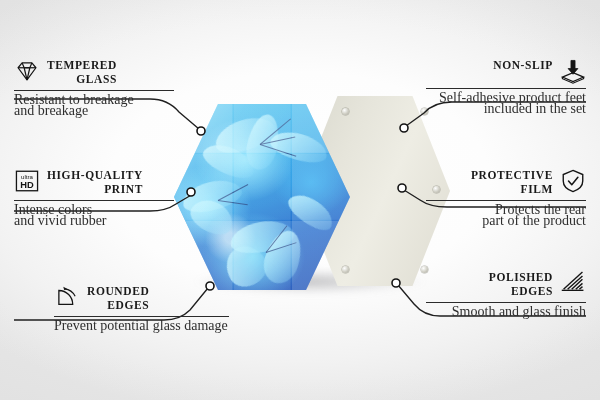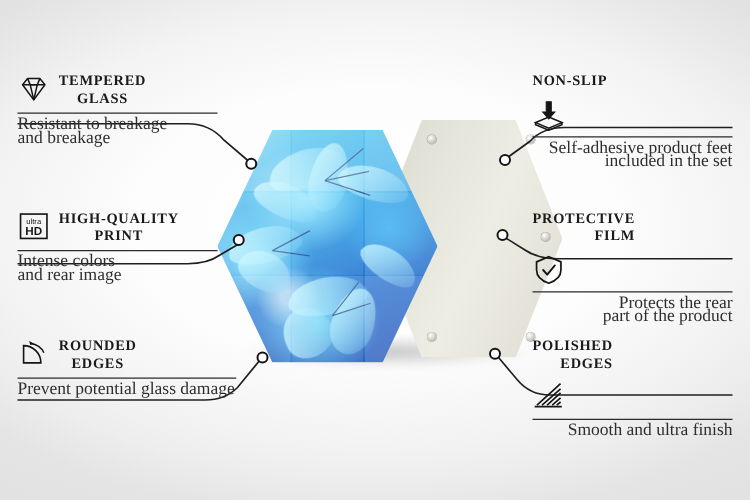--- a/index.html
+++ b/index.html
@@ -12,28 +12,28 @@
   .vign{position:absolute;inset:0;pointer-events:none;
     background:
       radial-gradient(ellipse 120% 90% at 50% 50%, rgba(255,255,255,0) 50%, rgba(200,200,200,.35) 100%);}
 
   
   .feat{position:absolute;width:160px;}
   .feat.left{left:14px;text-align:left;}
   .feat.right{right:14px;text-align:right;}
   .ftitle-row{display:flex;align-items:flex-start;gap:7px;}
   .feat.left .ftitle-row{justify-content:flex-start;}
-  .feat.right .ftitle-row{justify-content:flex-end;flex-direction:column;}
+  .feat.right .ftitle-row{justify-content:flex-end;flex-direction:row;}
   .ficon{flex:0 0 auto;width:26px;height:26px;display:block;}
   .ftitle{font-size:11.5px;line-height:13px;letter-spacing:.6px;
     font-weight:700;color:#1a1a1a;text-transform:uppercase;padding-top:1px;}
   .rule{height:1px;background:#2b2b2b;margin:4px 0 4px 0;width:100%;}
   .fdesc{font-size:14px;line-height:10.5px;color:#2e2e2e;}
 
-  .feat.left  .ftitle{text-align:center;}
+  .feat.left  .ftitle{text-align:right;}
   .feat.right .ftitle{text-align:right;}
 
   
   .lines{position:absolute;inset:0;pointer-events:none;}
 
   
   .hexwrap{position:absolute;}
   .hexback{left:300px;top:96px;width:150px;height:190px;}
   .hexfront{left:174px;top:104px;width:176px;height:186px;}
   .hexshape{width:100%;height:100%;
@@ -153,24 +153,24 @@
         <text x="16" y="14" font-family="Liberation Sans, sans-serif" font-size="7.5" text-anchor="middle" fill="#151515">ultra</text>
         <text x="16" y="25" font-family="Liberation Sans, sans-serif" font-size="11.5" font-weight="bold" text-anchor="middle" fill="#151515">HD</text>
       </svg>
       <div>
         <div class="ftitle">HIGH-QUALITY</div>
         <div class="ftitle">PRINT</div>
       </div>
     </div>
     <div class="rule"></div>
     <div class="fdesc">Intense colors</div>
-    <div class="fdesc">and rear image</div>
-  </div>
-
-  <div class="feat left" style="top:270px;width:175px;">
+    <div class="fdesc">and vivid rubber</div>
+  </div>
+
+  <div class="feat left" style="top:284px;width:175px;margin-left:40px;">
     <div class="ftitle-row">
       <svg class="ficon" viewBox="0 0 32 32">
         <path d="M6 8 L6 25 L23 25 A17 17 0 0 0 6 8 Z" fill="none" stroke="#151515" stroke-width="1.6"></path>
         <path d="M13 6 Q22 7 26 15" fill="none" stroke="#151515" stroke-width="1.5"></path>
         <path d="M11.5 3.5 L12.5 7.5 L16.5 6.2 Z" fill="#151515"></path>
       </svg>
       <div>
         <div class="ftitle">ROUNDED</div>
         <div class="ftitle">EDGES</div>
       </div>
@@ -222,16 +222,16 @@
           <path d="M3 25 L28 25"></path>
           <path d="M5 23 L27 3"></path>
           <path d="M10 23 L27 8"></path>
           <path d="M15 23 L27 12"></path>
           <path d="M20 23 L27 17"></path>
           <path d="M24.5 23 L27 21"></path>
         </g>
       </svg>
     </div>
     <div class="rule"></div>
-    <div class="fdesc">Smooth and ultra finish</div>
+    <div class="fdesc">Smooth and glass finish</div>
   </div>
 
 </div>
 
 </body></html>

